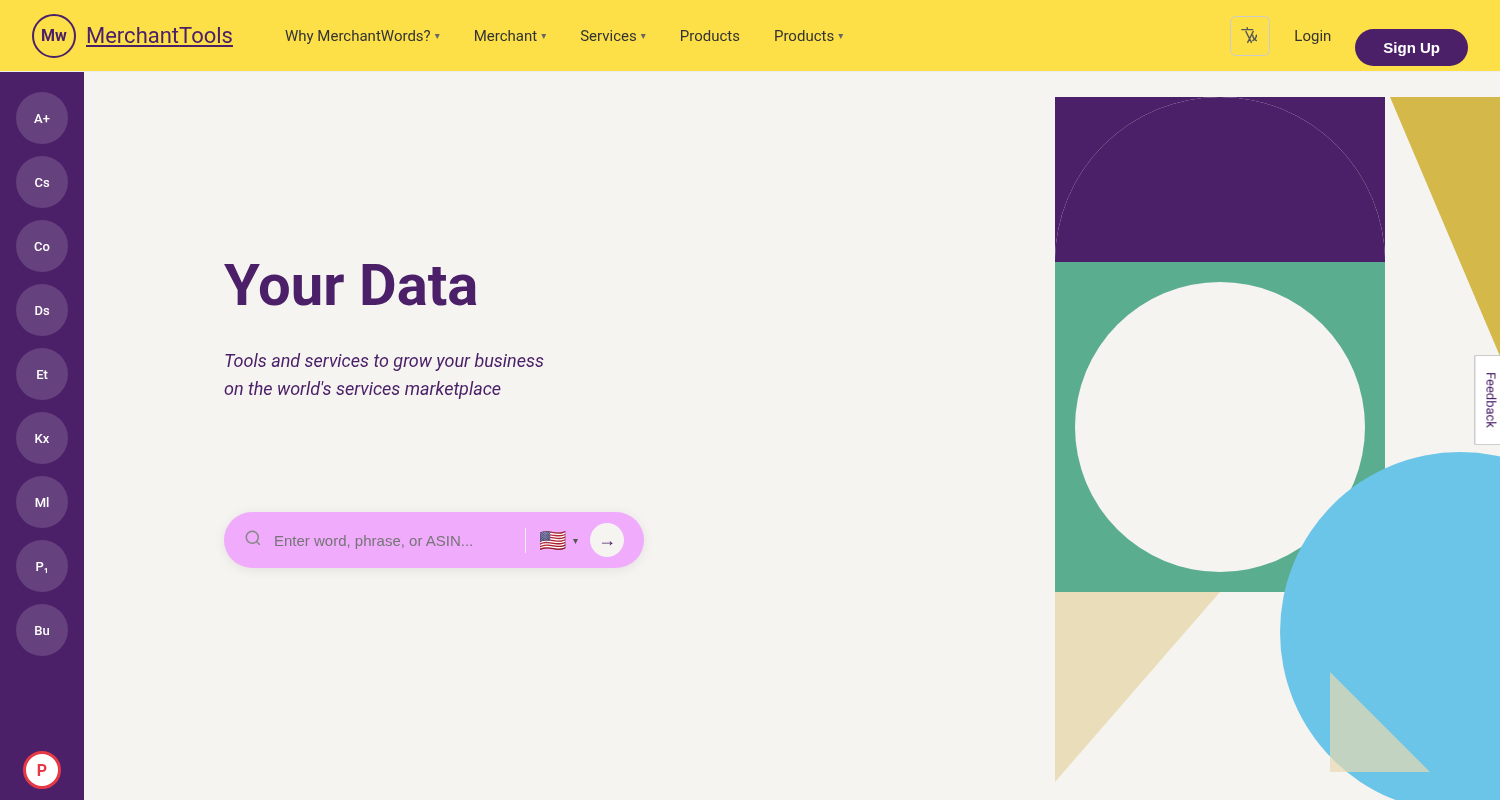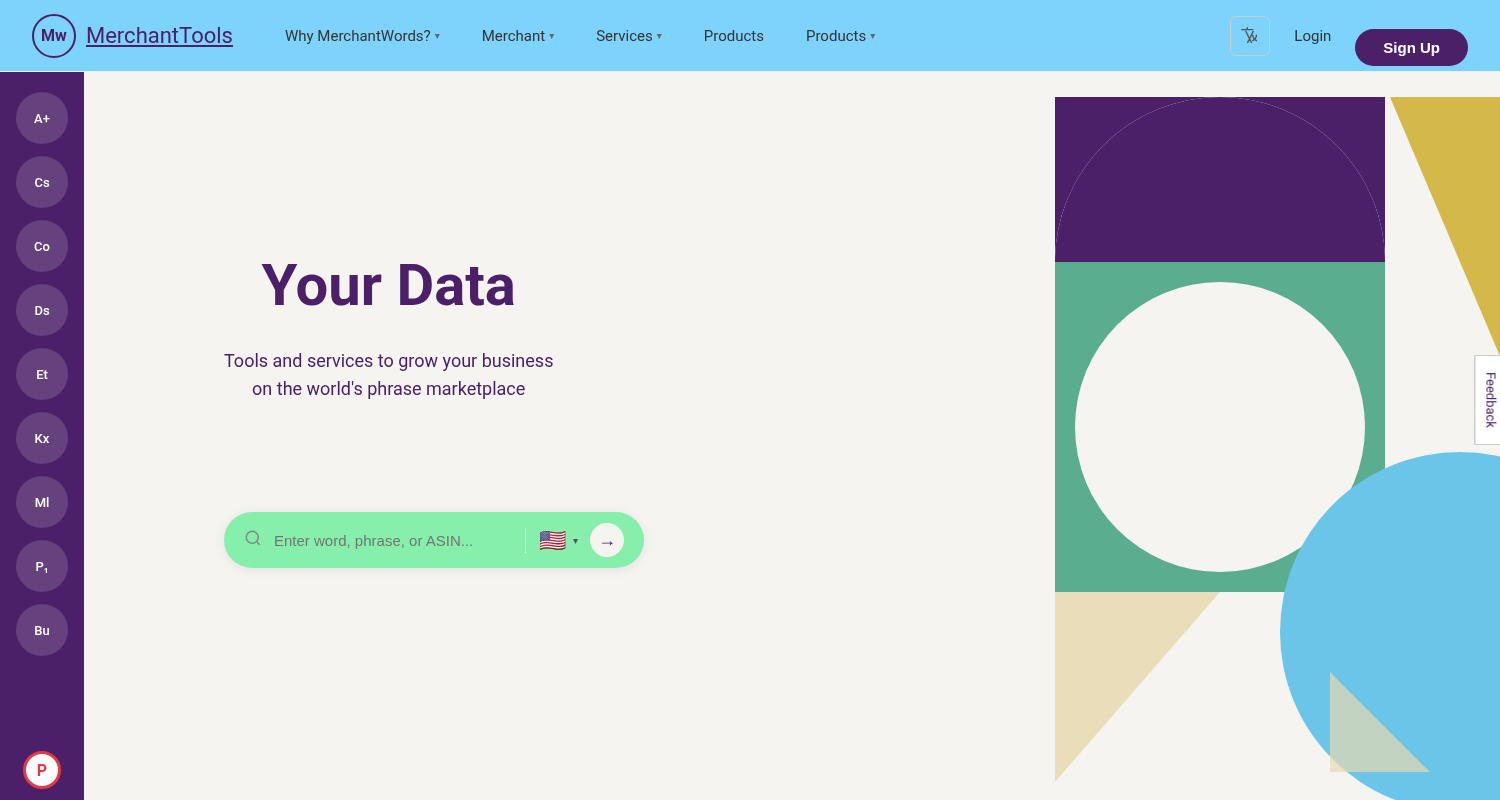--- a/index.html
+++ b/index.html
@@ -1,32 +1,32 @@
 <!DOCTYPE html>
 <html><head>
   <meta charset="utf-8">
   <style>
     * { margin: 0; padding: 0; box-sizing: border-box; }
     body { font-family: -apple-system, BlinkMacSystemFont, 'Segoe UI', Roboto, sans-serif; background: #f5f4f0; width: 1500px; height: 800px; overflow: hidden; position: relative; }
 
     
     .navbar {
       position: fixed; top: 0; left: 0; right: 0; height: 72px;
-      background: #7dd3fc; display: flex; align-items: center;
+      background: #fde047; display: flex; align-items: center;
       padding: 0 32px; z-index: 100; border-bottom: 1px solid #eee;
     }
     .navbar-logo { display: flex; align-items: center; gap: 10px; text-decoration: none; }
     .logo-icon {
       width: 44px; height: 44px; border-radius: 50%;
       border: 2px solid #4b2068; display: flex; align-items: center; justify-content: center;
       font-weight: bold; font-size: 16px; color: #4b2068;
     }
     .logo-text { font-size: 22px; font-weight: 600; color: #4b2068; }
     .logo-text span { font-weight: 400; text-decoration: underline; }
-    .navbar-nav { display: flex; align-items: center; gap: 18px; margin-left: 40px; flex: 1; }
+    .navbar-nav { display: flex; align-items: center; gap: 10px; margin-left: 40px; flex: 1; }
     .nav-item {
       display: flex; align-items: center; gap: 4px;
       padding: 8px 12px; font-size: 15px; color: #333; cursor: pointer;
       border-radius: 4px; white-space: nowrap;
     }
     .nav-chevron { font-size: 10px; color: #666; }
     .navbar-right { display: flex; align-items: center; gap: 8px; margin-left: auto; }
     .translate-icon {
       width: 40px; height: 40px; border: 1px solid #ccc; border-radius: 6px;
       display: flex; align-items: center; justify-content: center; cursor: pointer;
@@ -56,36 +56,36 @@
 
     
     .main {
       margin-top: 72px; margin-left: 84px;
       width: calc(1500px - 84px); height: calc(800px - 72px);
       background: #f5f4f0; position: relative; overflow: hidden;
     }
 
     
     .hero-text {
-      position: absolute; left: 140px; top: 180px; z-index: 10; text-align: center;
+      position: absolute; left: 140px; top: 180px; z-index: 10;
     }
     .hero-title {
       font-size: 58px; font-weight: 700; color: #4b2068;
       line-height: 1.15;
     }
     .hero-subtitle {
       margin-top: 28px; font-size: 18px; color: #4b2068;
-      line-height: 1.55; font-weight: 400;
+      line-height: 1.55; font-weight: 400; font-style: italic;
     }
 
     
     .search-bar {
       position: absolute; left: 140px; top: 440px; z-index: 10;
       width: 420px; height: 56px;
-      background: #86efac; border-radius: 28px;
+      background: #f0abfc; border-radius: 28px;
       display: flex; align-items: center; padding: 0 20px; gap: 12px;
       box-shadow: 0 2px 12px rgba(0,0,0,0.08);
     }
     .search-icon-wrap { color: #888; font-size: 18px; }
     .search-input {
       flex: 1; border: none; outline: none; font-size: 15px; color: #555;
       background: transparent;
     }
     .flag-selector {
       display: flex; align-items: center; gap: 6px; cursor: pointer;
@@ -205,21 +205,21 @@
 </aside>
 
 <main class="main">
 
   <div class="hero-text">
     <h1 class="hero-title">
       <span>Your Data</span><br>
     </h1>
     <p class="hero-subtitle">
       <span>Tools and services to grow your business</span><br>
-      <span>on the world's phrase marketplace</span>
+      <span>on the world's services marketplace</span>
     </p>
   </div>
 
   <div class="search-bar">
     <div class="search-icon-wrap">
       <svg width="18" height="18" viewBox="0 0 24 24" fill="none" stroke="#888" stroke-width="2">
         <circle cx="11" cy="11" r="8"></circle>
           <path d="M21 21l-4.35-4.35"></path>
       </svg>
     </div>

